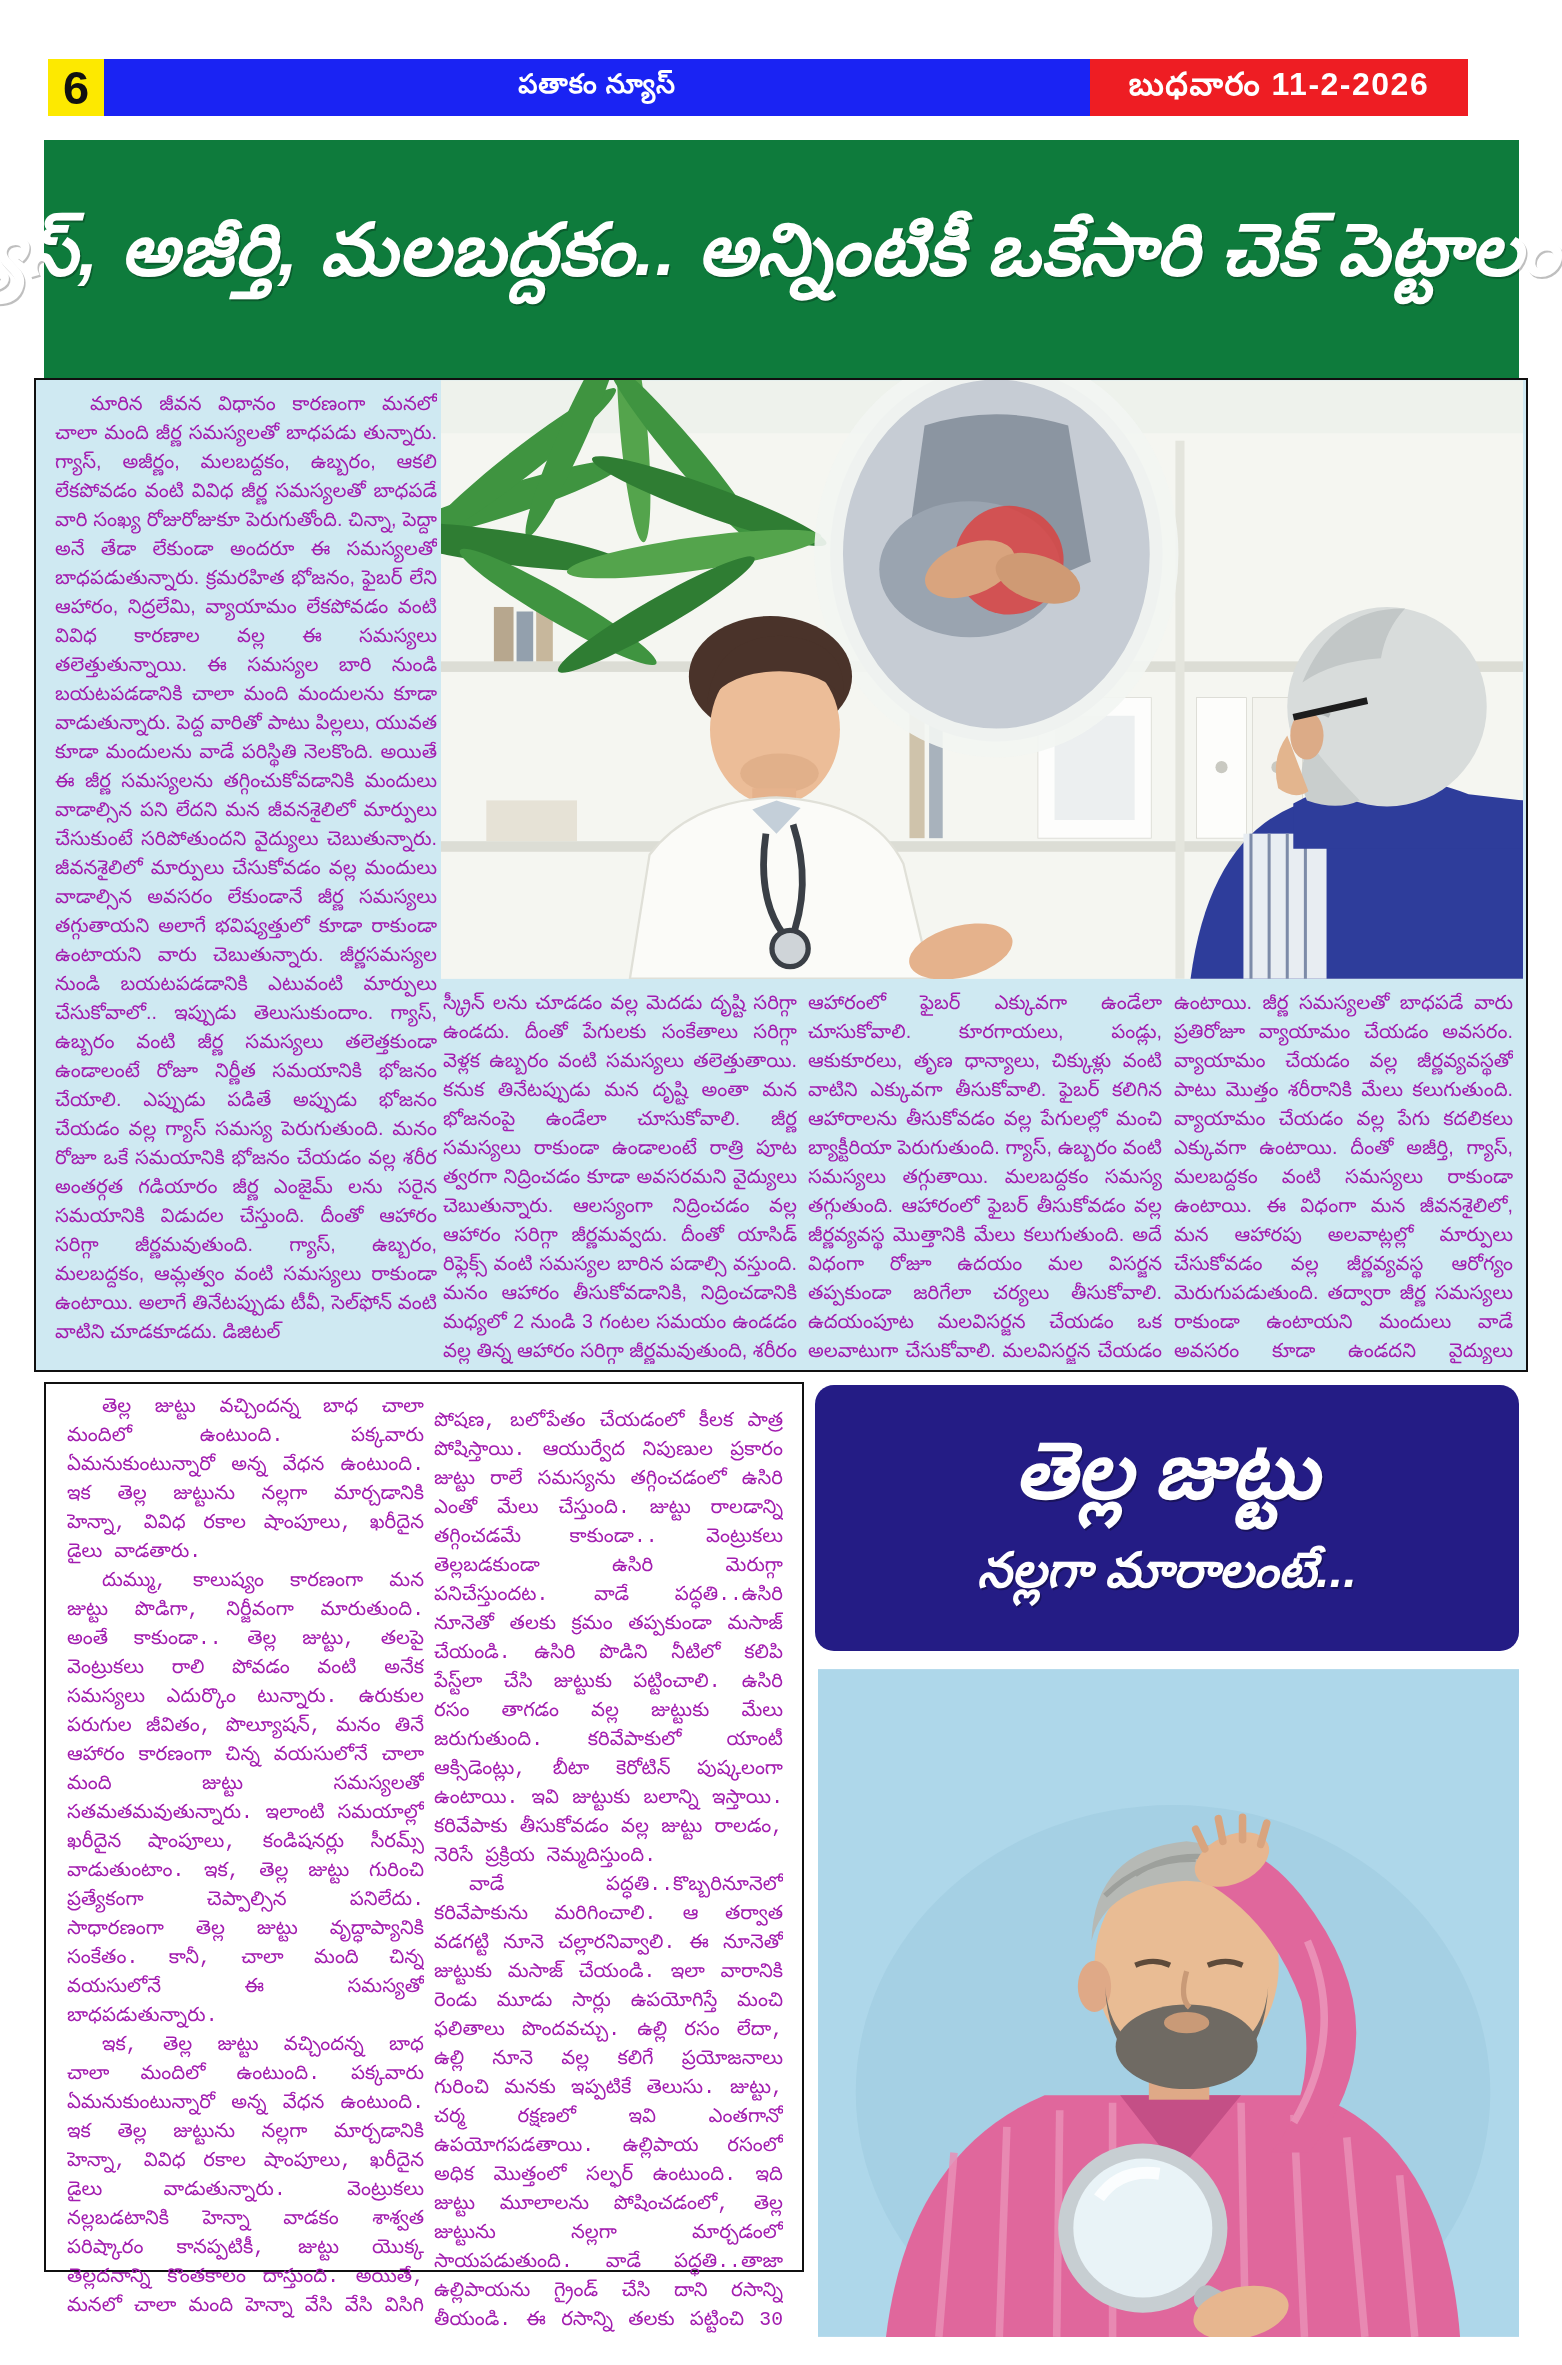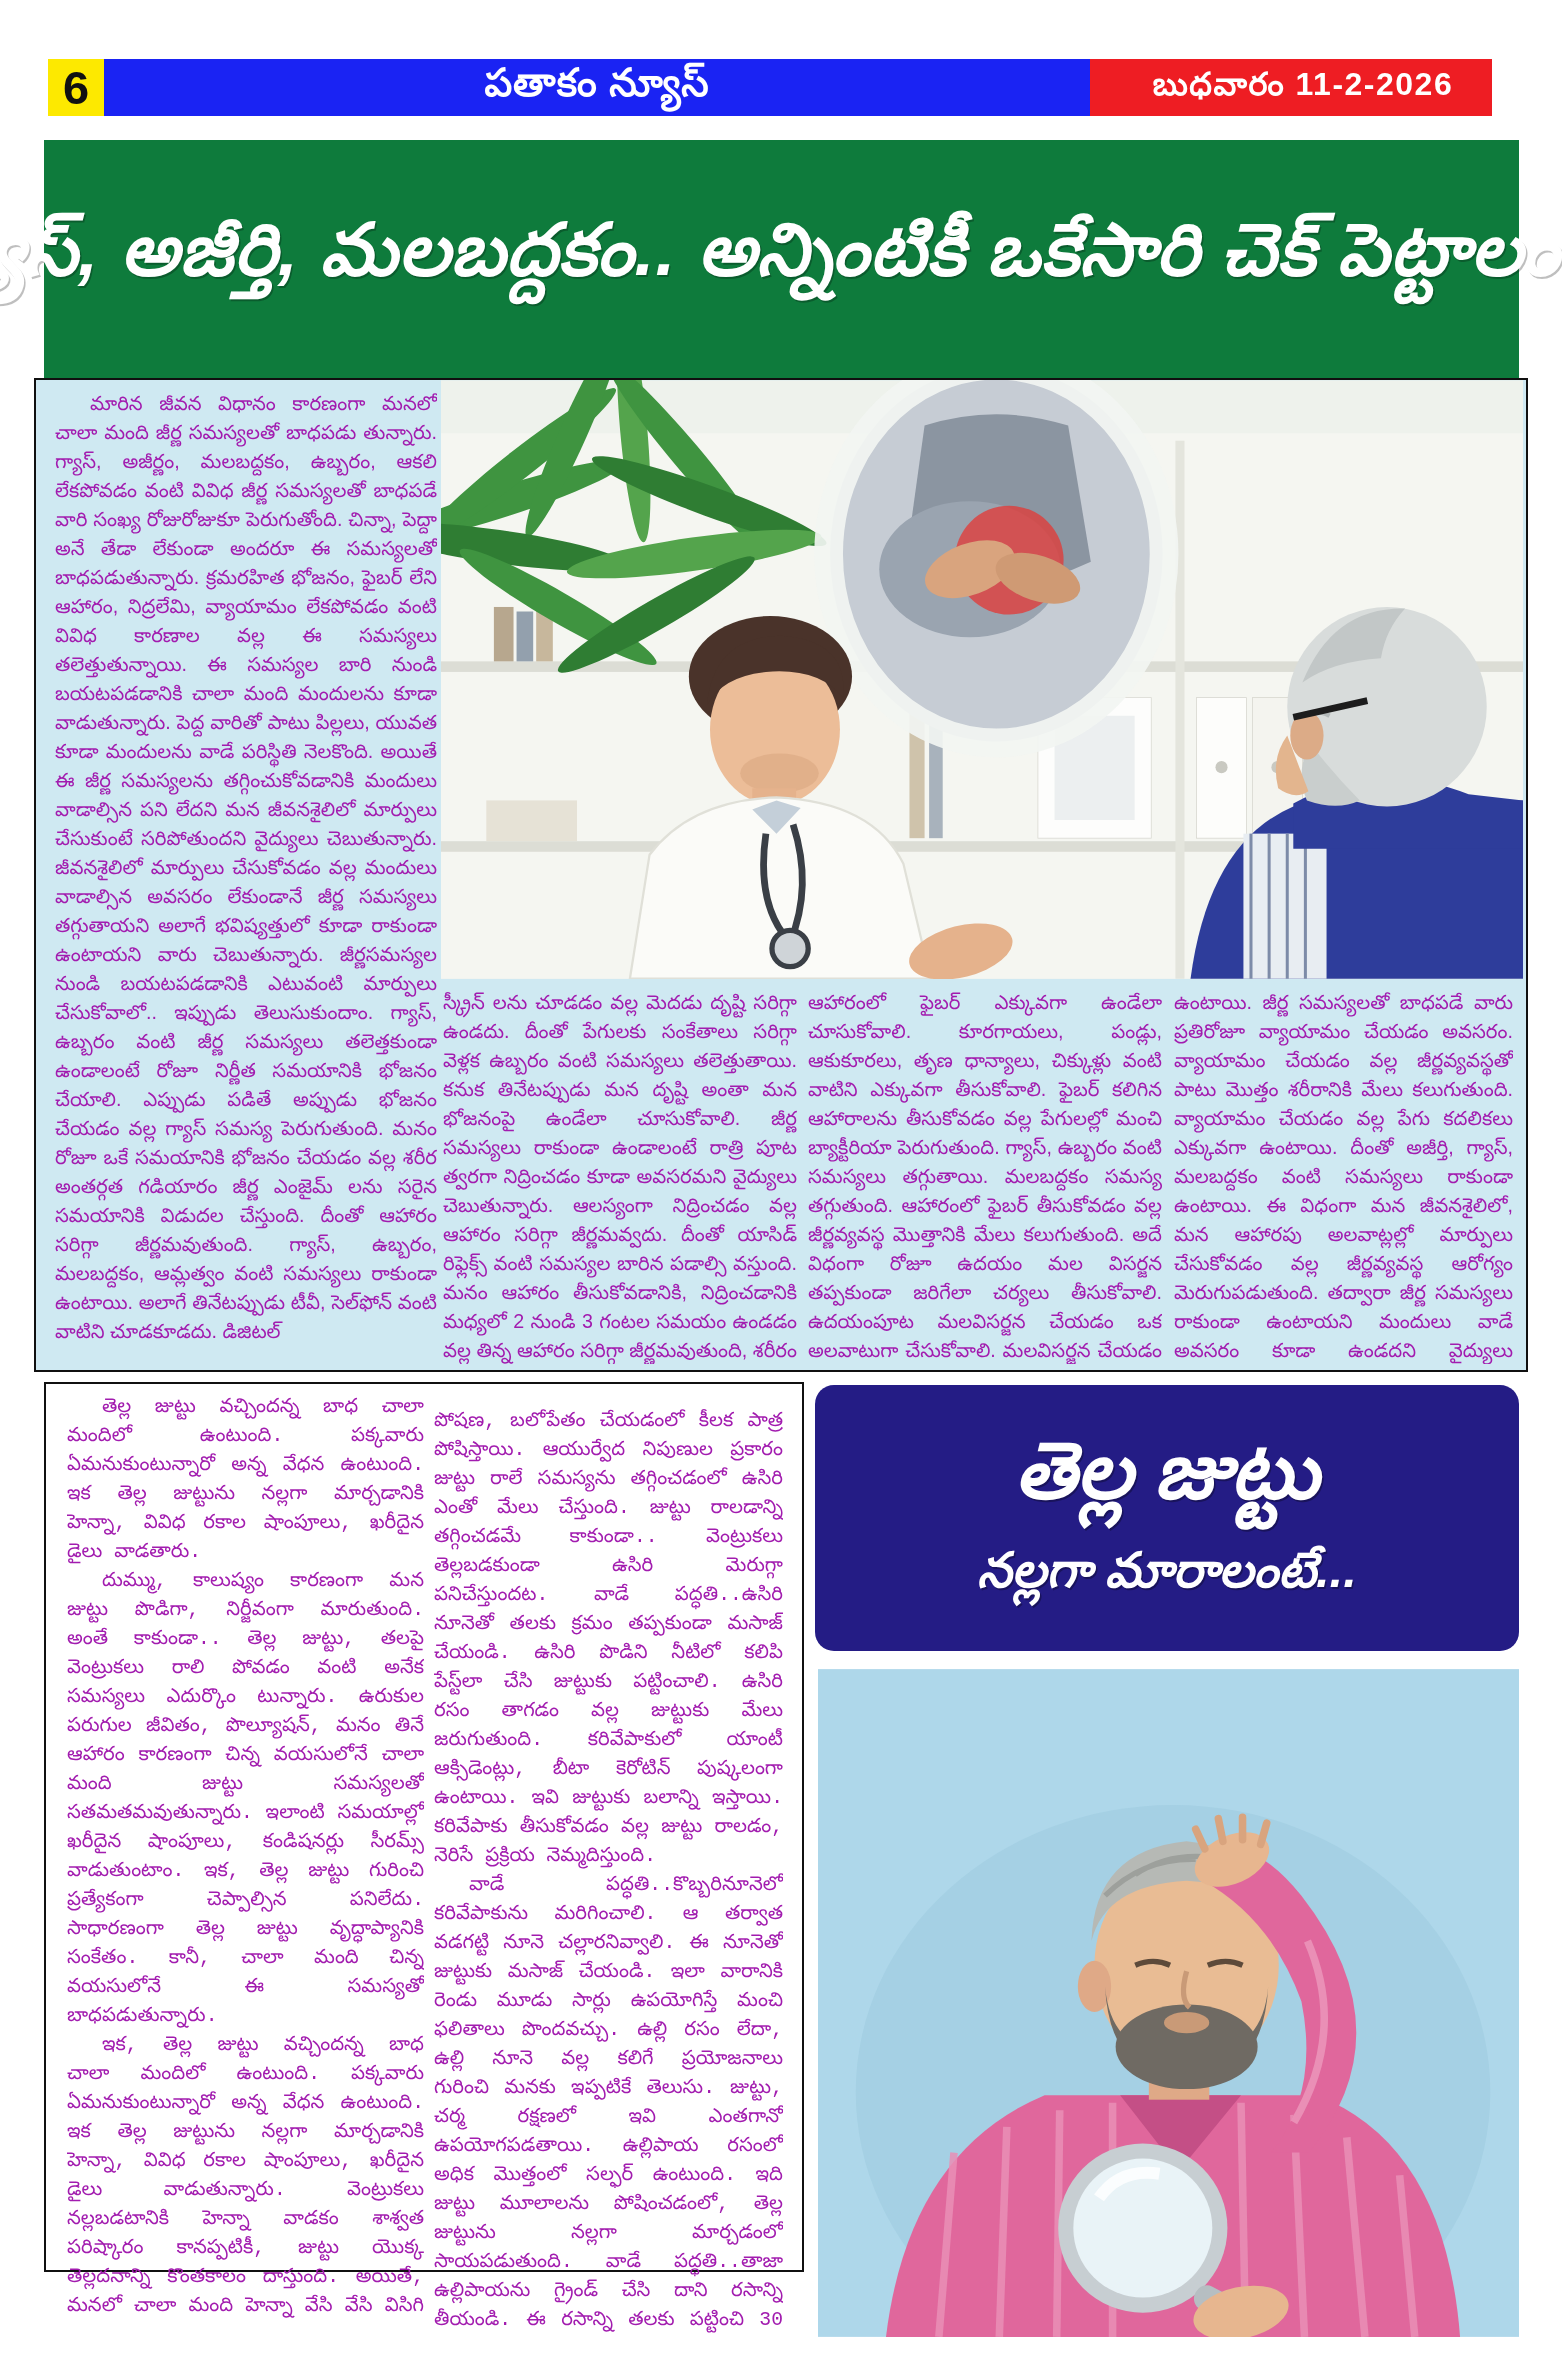--- a/index.html
+++ b/index.html
@@ -11,25 +11,25 @@
   .masthead{position:absolute;left:0;top:59px;width:1562px;height:57px;}
   .pagenum{
     position:absolute;left:48px;top:0;width:56px;height:57px;background:#fde900;
     display:flex;align-items:center;justify-content:center;
     font-size:47px;font-weight:bold;color:#111;
   }
   .mastbar{
     position:absolute;left:104px;top:0;width:986px;height:57px;background:#1a23f3;
     display:flex;align-items:center;justify-content:center;
   }
-  .masttitle{color:#ffffff;font-size:39px;font-weight:bold;letter-spacing:0.8px;}
+  .masttitle{color:#ffffff;font-size:27px;font-weight:bold;letter-spacing:0.8px;}
   .datebox{
     position:absolute;left:1090px;top:0;width:378px;height:57px;background:#ee1d23;
     display:flex;align-items:center;justify-content:center;
-    color:#ffffff;font-size:32px;font-weight:bold;letter-spacing:1.5px;padding-left:24px;
+    color:#ffffff;font-size:32px;font-weight:bold;letter-spacing:1.5px;
   }
   
   .headline1{
     position:absolute;left:44px;top:140px;width:1475px;height:238px;background:#0e7b3c;
     display:flex;align-items:center;justify-content:center;
   }
   .headline1 span{
     color:#ffffff;font-size:73px;font-weight:800;font-style:italic;
     white-space:nowrap;letter-spacing:0.8px;text-shadow:1.5px 2.3px 0 rgba(0,0,0,.25);
   }

